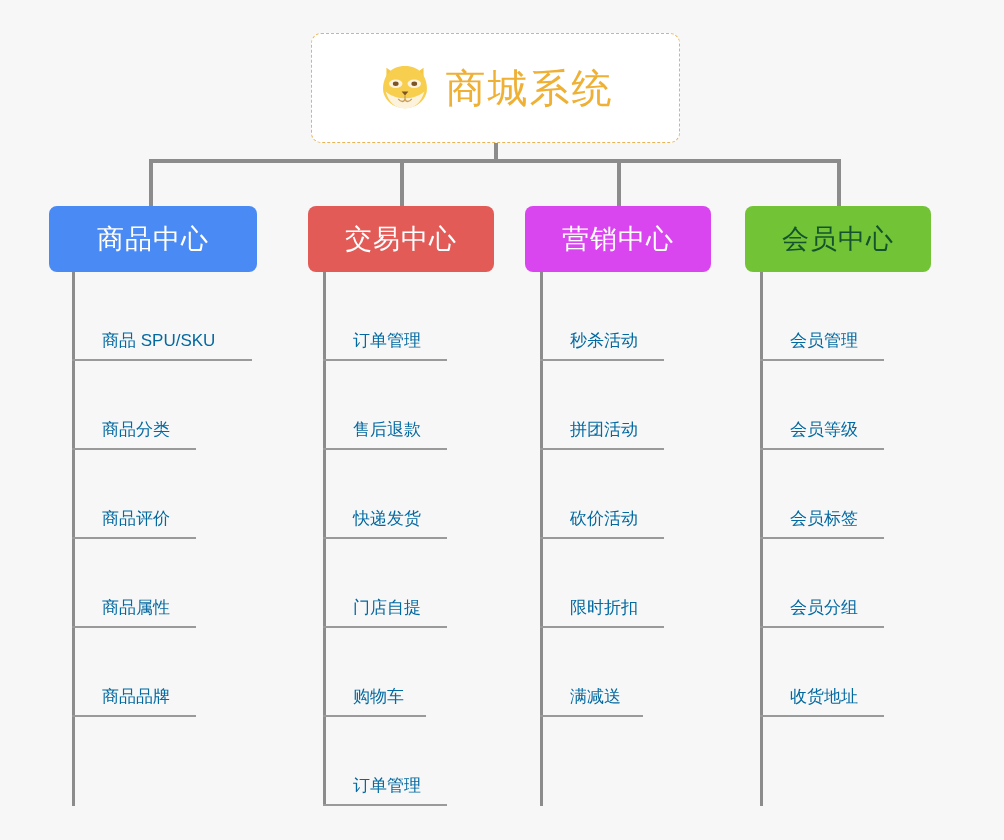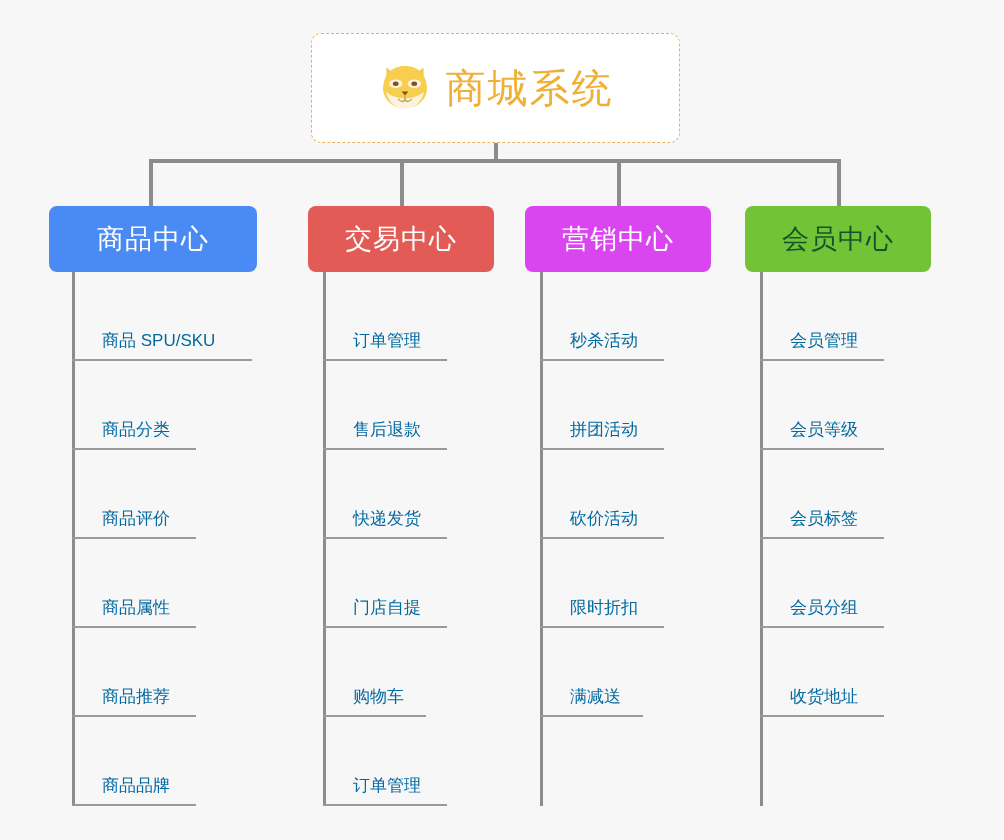--- a/index.html
+++ b/index.html
@@ -186,24 +186,20 @@
     </div>
     <div class="leaf-item">
       <span class="leaf-label">商品评价</span>
       <div class="leaf-underline" style="width: 124px;"></div>
     </div>
     <div class="leaf-item">
       <span class="leaf-label">商品属性</span>
       <div class="leaf-underline" style="width: 124px;"></div>
     </div>
     <div class="leaf-item">
-      <span class="leaf-label">商品推荐</span>
-      <div class="leaf-underline" style="width: 124px;"></div>
-    </div>
-    <div class="leaf-item">
       <span class="leaf-label">商品品牌</span>
       <div class="leaf-underline" style="width: 124px;"></div>
     </div>
   </div>
 
   <div class="leaf-column col-1">
     <div class="leaf-spine" style="height: 534px;"></div>
     <div class="leaf-item">
       <span class="leaf-label">订单管理</span>
       <div class="leaf-underline" style="width: 124px;"></div>

